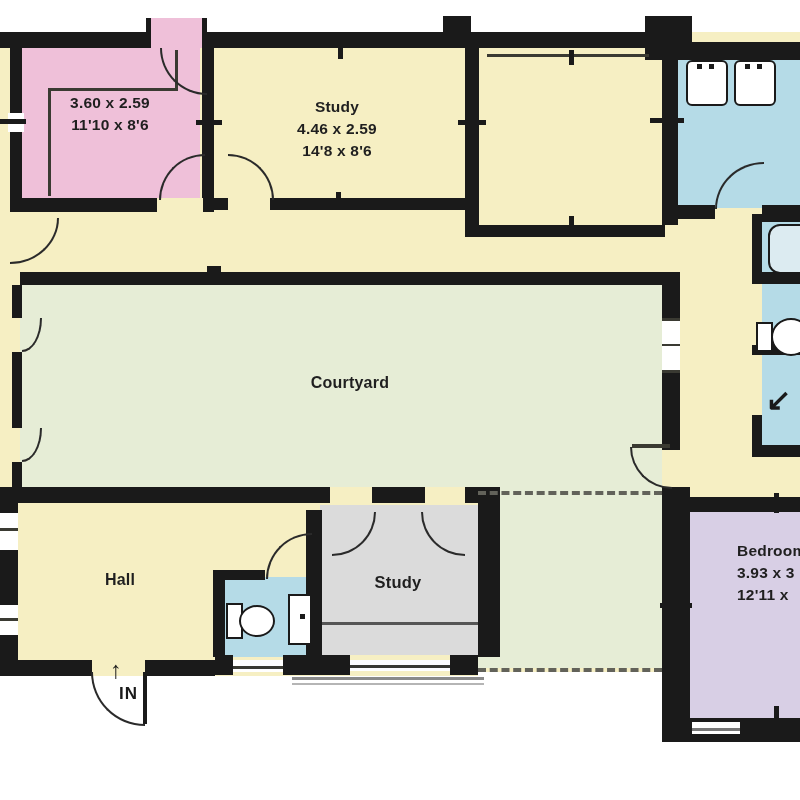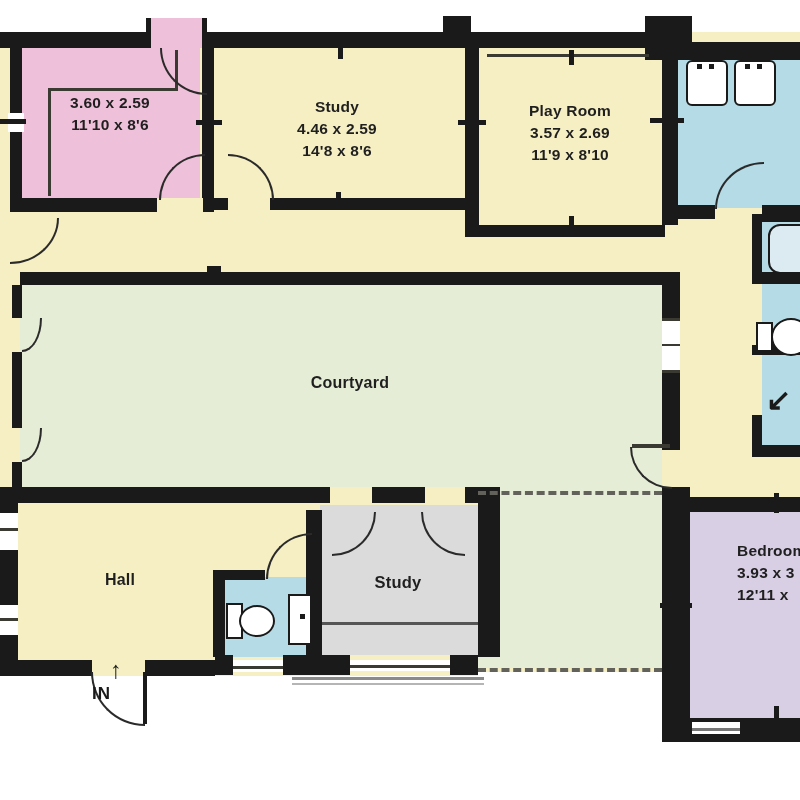--- a/index.html
+++ b/index.html
@@ -164,36 +164,31 @@
   <div class="fix" style="left:768px;top:224px;width:44px;height:46px;border-radius:12px;background:#dcebf1;"></div>
   <div class="fix" style="left:756px;top:322px;width:13px;height:26px;"></div>
   <div class="fix" style="left:771px;top:318px;width:36px;height:34px;border-radius:50%;"></div>
   <div class="glyph" style="left:766px;top:382px;font-size:30px;">↙</div>
   <div class="fix" style="left:226px;top:603px;width:13px;height:32px;"></div>
   <div class="fix" style="left:239px;top:605px;width:32px;height:28px;border-radius:50%;"></div>
   <div class="fix" style="left:288px;top:594px;width:20px;height:47px;"></div>
   <div class="fix" style="left:300px;top:614px;width:5px;height:5px;background:#1a1a1a;border:none;"></div>
 
   <div class="glyph" style="left:110px;top:656px;font-size:24px;">↑</div>
-  <div class="glyph" style="left:92px;top:684px;font-size:17px;letter-spacing:1px;">IN</div>
+  <div class="glyph" style="left:119px;top:684px;font-size:17px;letter-spacing:1px;">IN</div>
 
   <div class="lbl" style="left:30px;top:92px;width:160px;">
     <div>3.60 x 2.59</div>
     <div>11'10 x 8'6</div>
   </div>
   <div class="lbl" style="left:257px;top:96px;width:160px;">
     <div>Study</div>
     <div>4.46 x 2.59</div>
     <div>14'8 x 8'6</div>
   </div>
-  <div class="lbl" style="left:490px;top:100px;width:160px;">
-    <div>Play Room</div>
-    <div>3.57 x 2.69</div>
-    <div>11'9 x 8'10</div>
-  </div>
   <div class="lbl" style="left:270px;top:372px;width:160px;font-size:16px;">
     <div>Courtyard</div>
   </div>
   <div class="lbl" style="left:40px;top:569px;width:160px;font-size:16px;">
     <div>Hall</div>
   </div>
   <div class="lbl" style="left:318px;top:571px;width:160px;font-size:16.5px;">
     <div>Study</div>
   </div>
   <div class="lbl" style="left:737px;top:540px;width:200px;text-align:left;">

